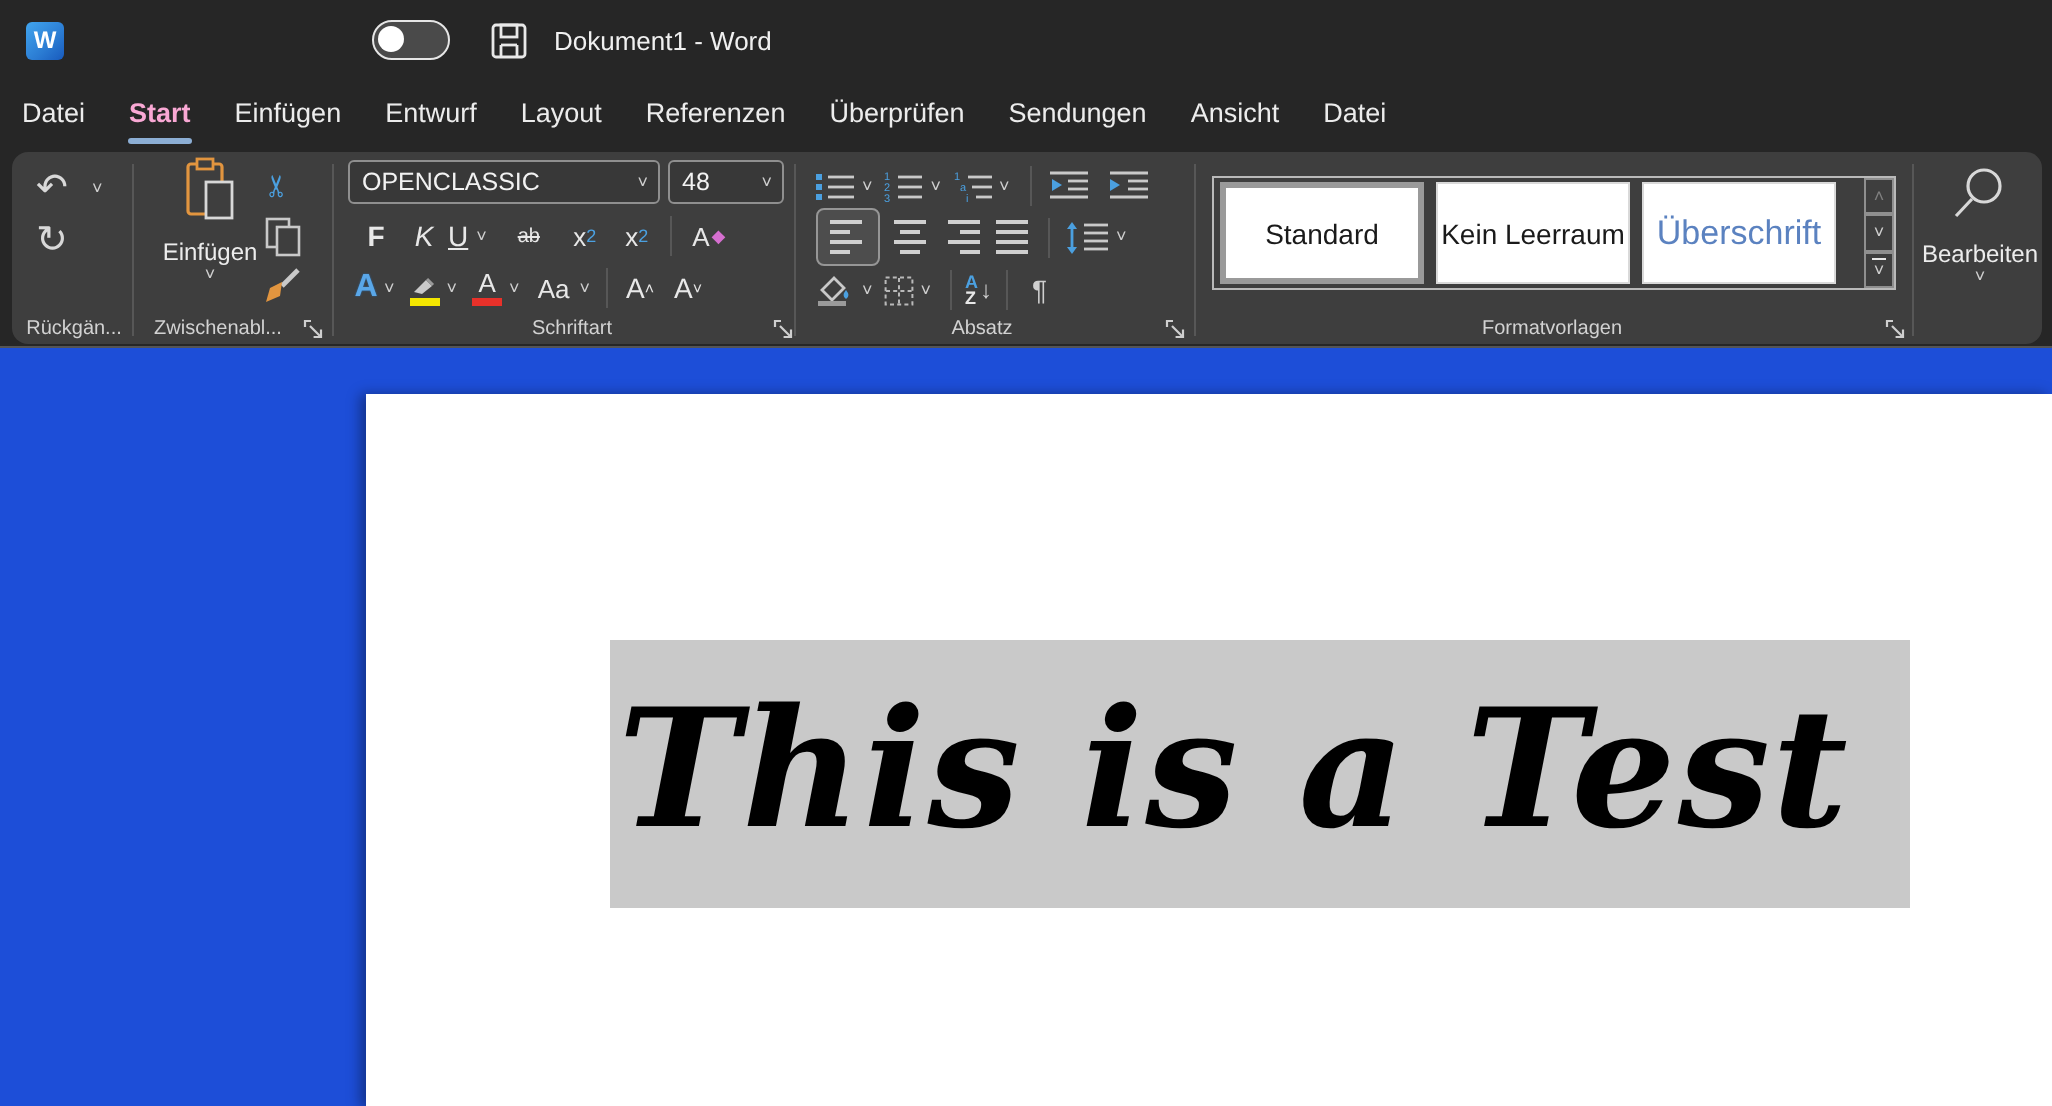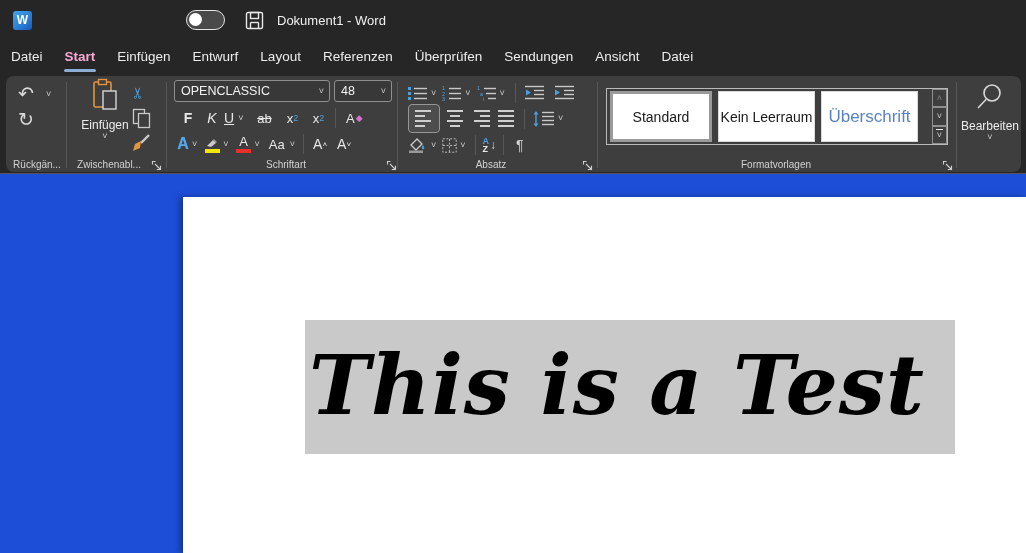--- a/index.html
+++ b/index.html
@@ -55,21 +55,21 @@
   .fontname { left:168px; top:4px; width:156px; }
   .fontsize { left:328px; top:4px; width:58px; }
   .frow { position:absolute; display:flex; align-items:center; }
   .frow2 { left:170px; top:30px; width:222px; height:24px; }
   .frow3 { left:168px; top:55px; width:226px; height:26px; }
   .fbtn { display:flex; align-items:center; justify-content:center; color:#e8e8e8; }
   .idiv { width:1px; height:20px; background:#575757; margin:0 4px; }
   .bold-b { font-weight:bold; font-size:14px; width:24px; }
   .ital-b { font-style:italic; font-size:14px; width:24px; }
   .und-b { text-decoration:underline; font-size:14px; }
-  .strike-b { text-decoration:line-through; font-size:13px; width:30px; }
+  .strike-b { text-decoration:line-through; font-size:10px; width:30px; }
   .subsup { width:26px; font-size:13px; }
   .subsup .mk { font-size:9px; color:#4ba0e0; }
   .mk-sub { vertical-align:-4px; } .mk-sup { vertical-align:6px; }
   .clear-b { width:28px; font-size:13px; }
   .clear-b .mk { font-size:9px; color:#d66fd0; vertical-align:-3px; margin-left:1px; }
   .fx-a { color:#5aa7e8; font-weight:bold; font-size:16px; width:18px; text-shadow:0 0 1px #2a6fb0; }
   .bar-ic { display:inline-flex; flex-direction:column; align-items:center; width:18px; }
   .bar-ic .gl { font-size:13px; line-height:13px; color:#e8e8e8; }
   .bar { width:15px; height:4px; margin-top:1px; }
   .case-b { font-size:13px; width:22px; }

